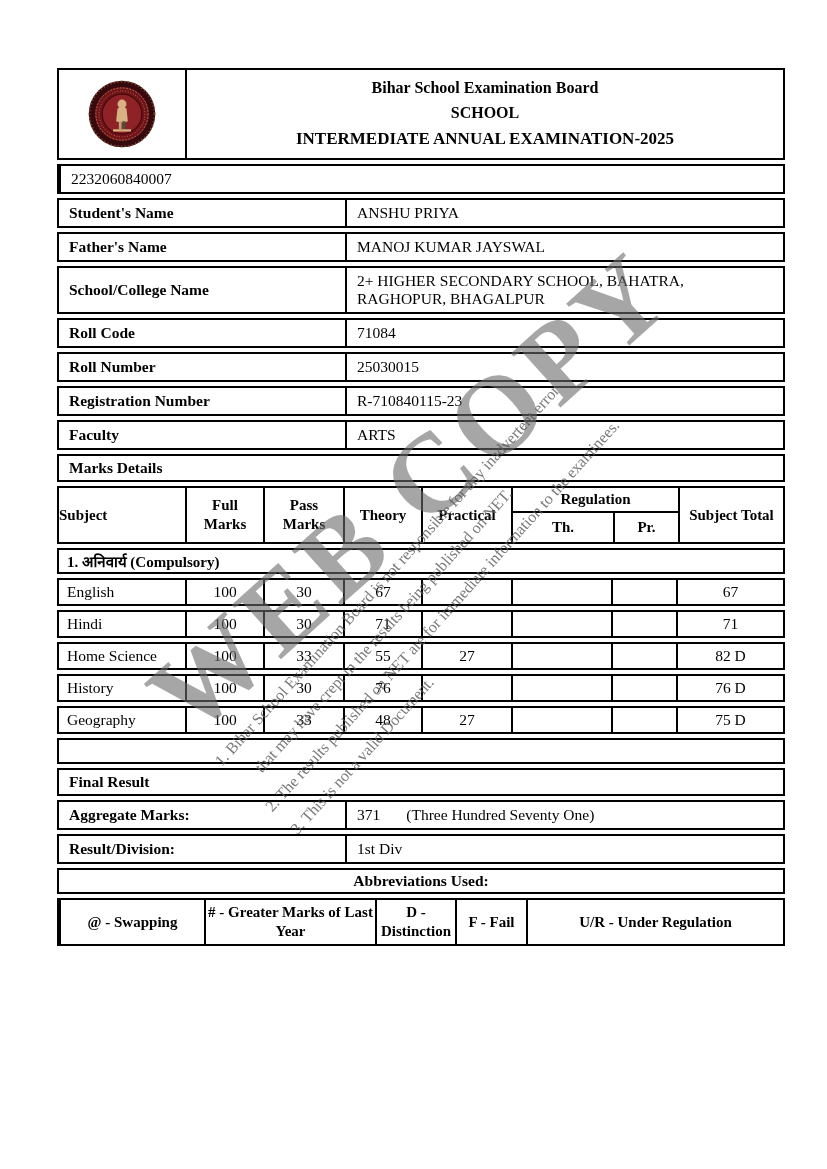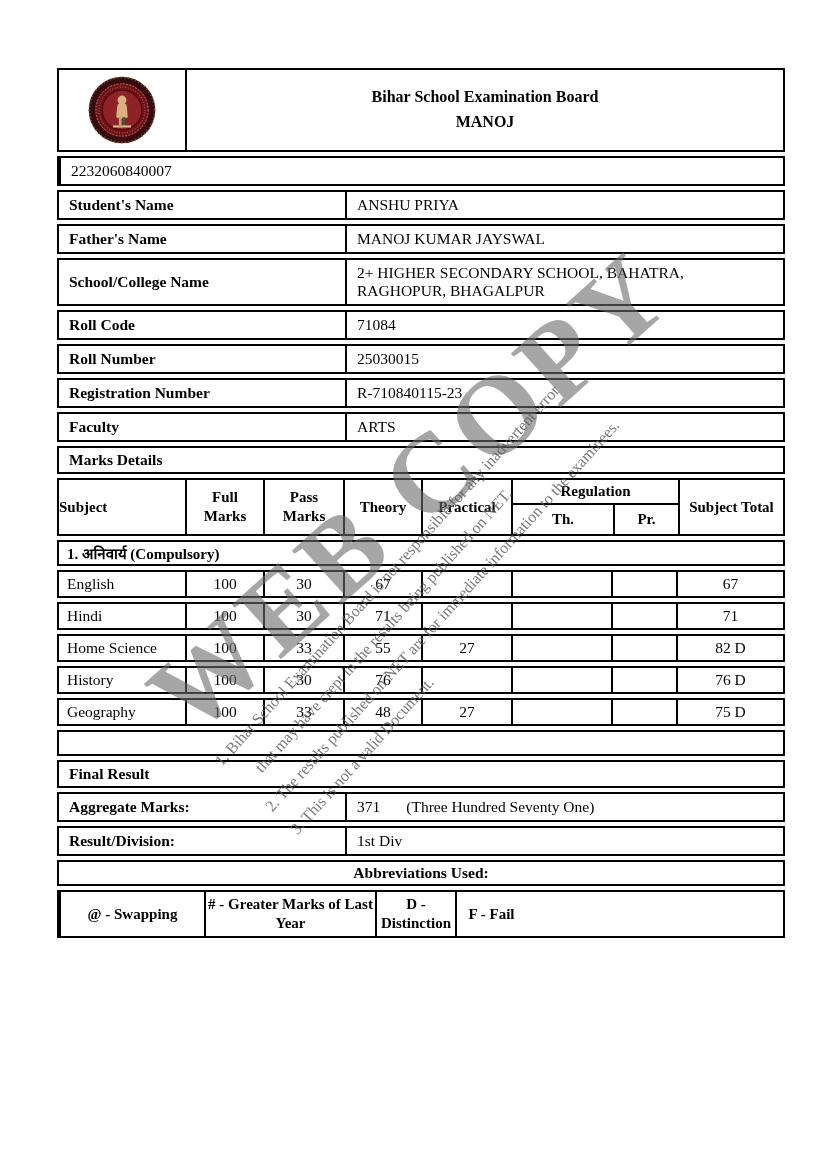--- a/index.html
+++ b/index.html
@@ -96,21 +96,22 @@
         <circle cx="40" cy="40" r="25.5" fill="none" stroke="#d8b283" stroke-width="0.7" stroke-dasharray="1 2"></circle>
         <circle cx="40" cy="29" r="5" fill="#d8b283"></circle>
         <path d="M35 34 q5 -3 10 0 l1.5 14 q-6.5 3 -13 0 Z" fill="#d8b283"></path>
         <rect x="36.5" y="48" width="3" height="9" fill="#c7a070"></rect>
         <rect x="40.5" y="48" width="3" height="9" fill="#3f5a3a"></rect>
         <path d="M30 57 h20 v2.5 h-20 Z" fill="#d8b283"></path>
       </svg>
     </div>
     <div class="cell title-cell vline">
       <div class="t1">Bihar School Examination Board</div>
-      <div class="t1">MANOJ</div>
+      <div class="t1">SCHOOL</div>
+      <div class="t2">INTERMEDIATE ANNUAL EXAMINATION-2025</div>
     </div>
   </div>
 
   <div class="row">
     <div class="cell detail-value vline">2232060840007</div>
   </div>
   <div class="row">
     <div class="cell detail-label">Student's Name</div>
     <div class="cell detail-value vline">ANSHU PRIYA</div>
   </div>
@@ -239,20 +240,21 @@
 
   <div class="row">
     <div class="abbrev-title">Abbreviations Used:</div>
   </div>
 
   <div class="row abbrev-row">
     <div class="hc ab-2 vline">@ - Swapping</div>
     <div class="hc ab-3 vline"># - Greater Marks of Last Year</div>
     <div class="hc ab-4 vline">D - Distinction</div>
     <div class="hc ab-5 vline">F - Fail</div>
+    <div class="hc ab-6 vline">U/R - Under Regulation</div>
   </div>
 
 </div>
 
 <div class="stamp">WEB COPY</div>
 <div class="disclaimer">
   <div>1.  Bihar School Examination Board is not responsible for any inadvertent error</div>
   <div class="disc-indent">that may have crept in the results being published on NET.</div>
   <div>2.  The results published on NET are for immediate information to the examinees.</div>
   <div>3.  This is not a valid Document.</div>

